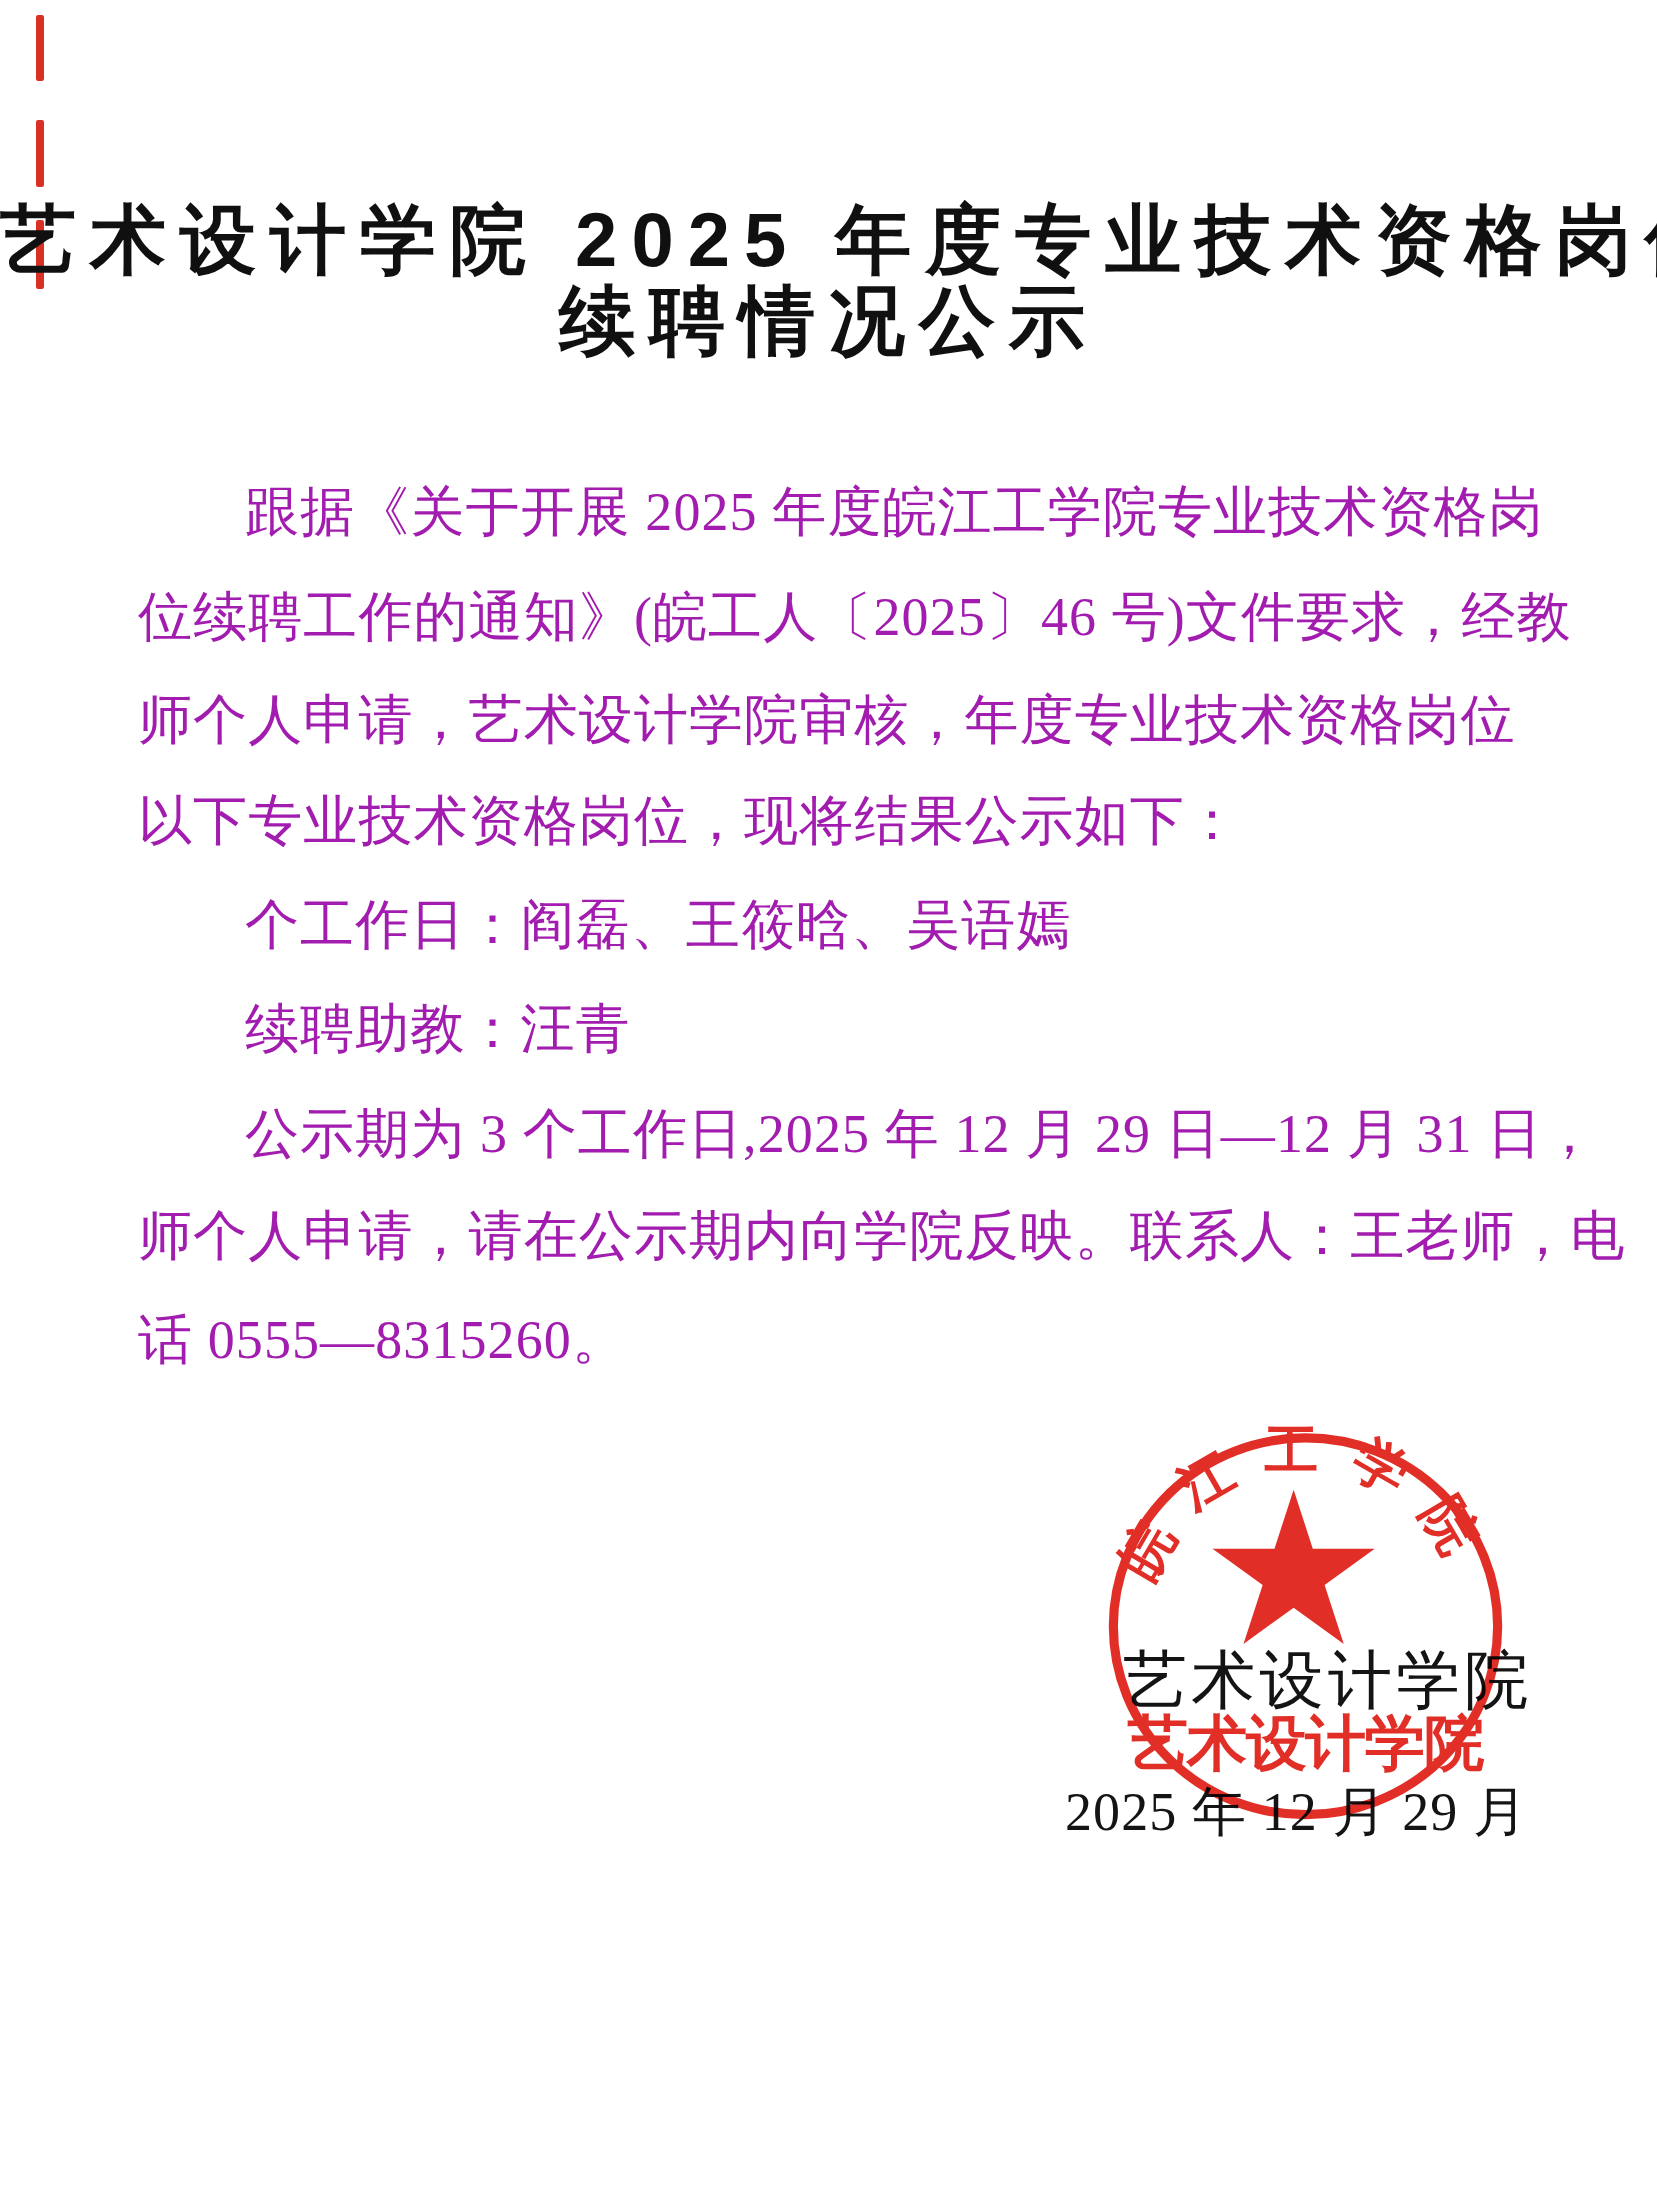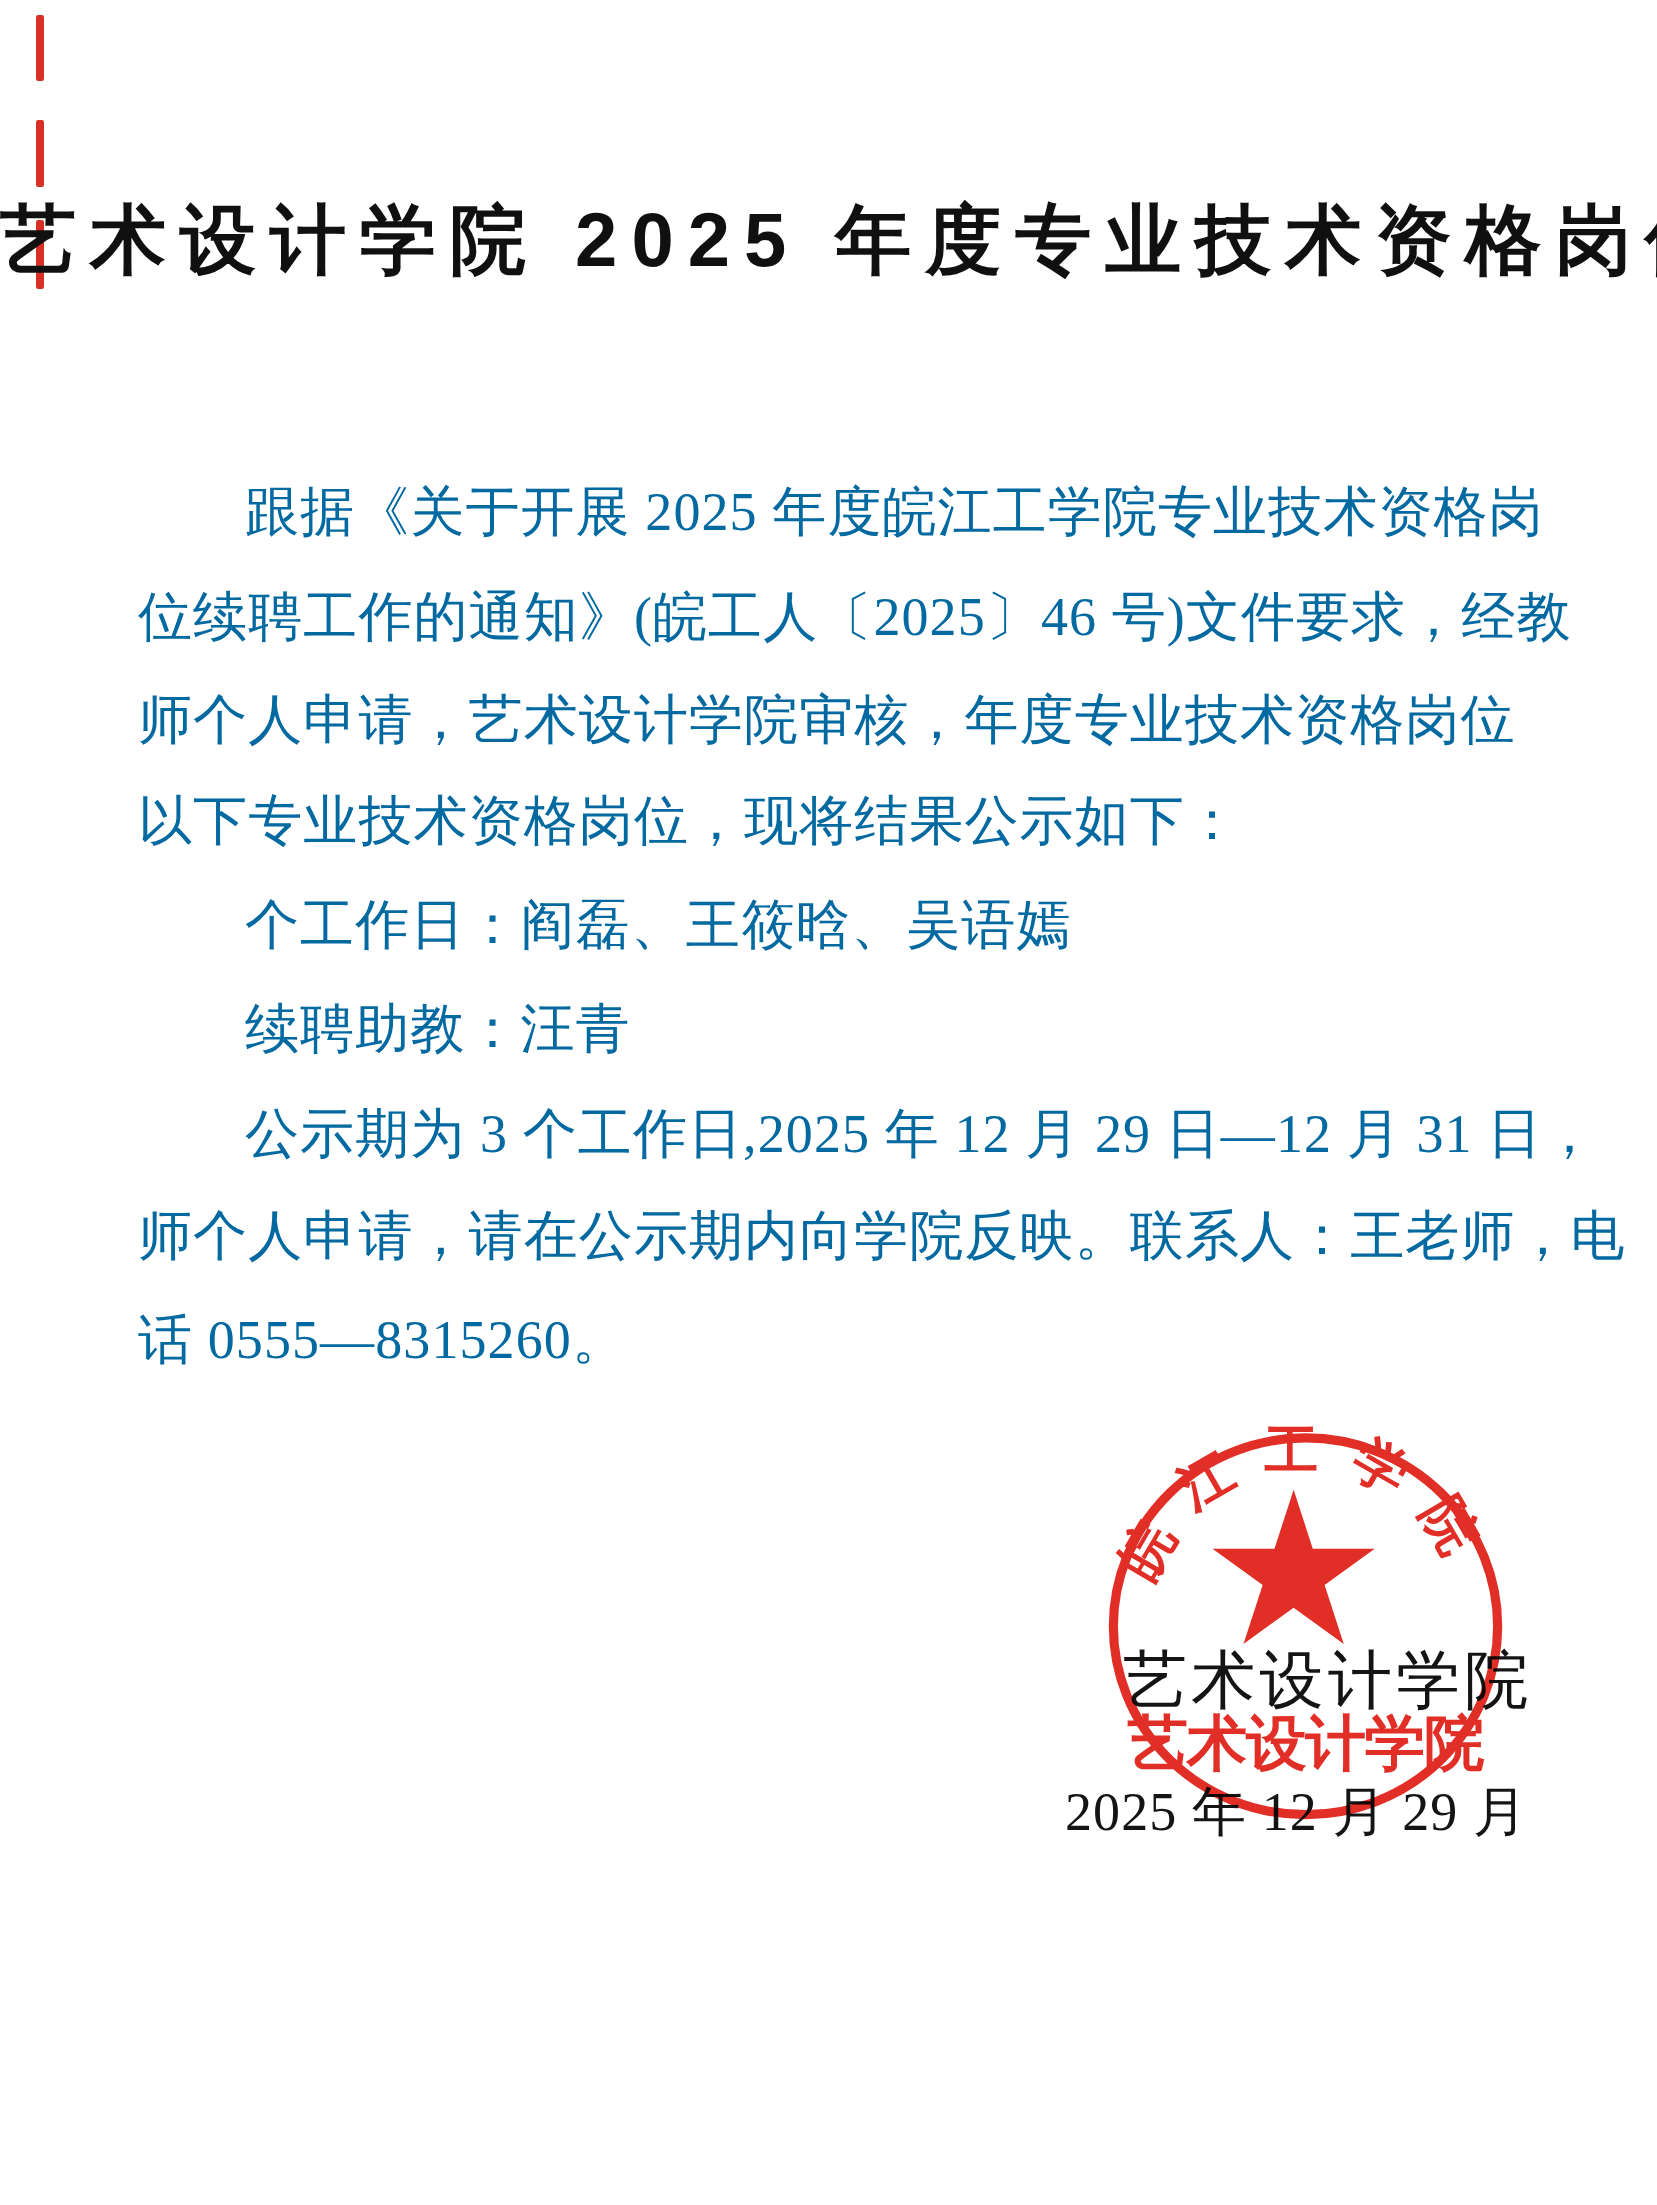--- a/index.html
+++ b/index.html
@@ -23,21 +23,21 @@
     letter-spacing:14px;
     color:#101010;
     white-space:nowrap;
   }
 
   .bline {
     position:absolute; left:138px;
     font-size:54px; line-height:76px;
     letter-spacing:1.1px;
     white-space:nowrap;
-    color:#0369a1;
+    color:#a21caf;
     z-index:1;
   }
   .bline.indent { left:245px; }
 
   .sig-org {
     position:absolute; left:1123px; top:1637px;
     font-size:64px; letter-spacing:4.3px; white-space:nowrap;
     color:#141414; z-index:1;
   }
   .sig-date {
@@ -67,20 +67,21 @@
 <body>
 
 <div class="page"></div>
 
 <div class="scan-dash d1" style="background:#d93025;"></div>
 <div class="scan-dash d2" style="background:#d93025;"></div>
 <div class="scan-dash d3" style="background:#d93025;"></div>
 
 <div class="title-block">
   <div class="title-line">艺术设计学院 2025 年度专业技术资格岗位</div>
+  <div class="title-line">续聘情况公示</div>
 </div>
 
 <div class="bline indent" style="top:474px">跟据《关于开展 2025 年度皖江工学院专业技术资格岗</div>
 <div class="bline" style="top:579px">位续聘工作的通知》(皖工人〔2025〕46 号)文件要求，经教</div>
 <div class="bline" style="top:682px">师个人申请，艺术设计学院审核，年度专业技术资格岗位</div>
 <div class="bline" style="top:783px">以下专业技术资格岗位，现将结果公示如下：</div>
 <div class="bline indent" style="top:887px">个工作日：阎磊、王筱晗、吴语嫣</div>
 <div class="bline indent" style="top:991px">续聘助教：汪青</div>
 <div class="bline indent" style="top:1096px">公示期为 3 个工作日,2025 年 12 月 29 日—12 月 31 日，</div>
 <div class="bline" style="top:1198px">师个人申请，请在公示期内向学院反映。联系人：王老师，电</div>

